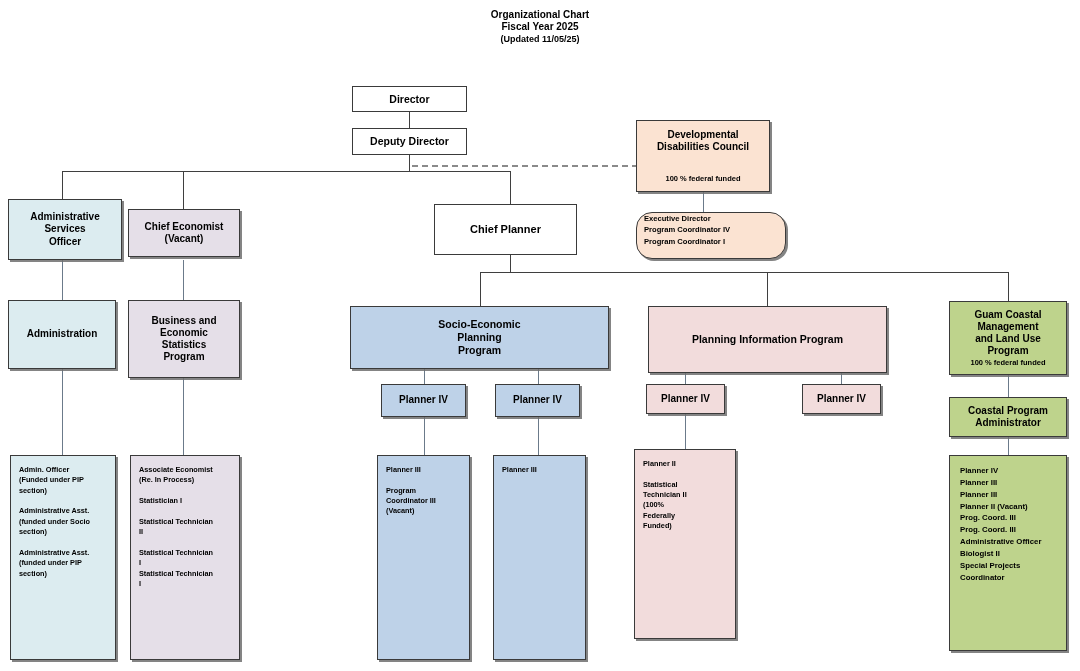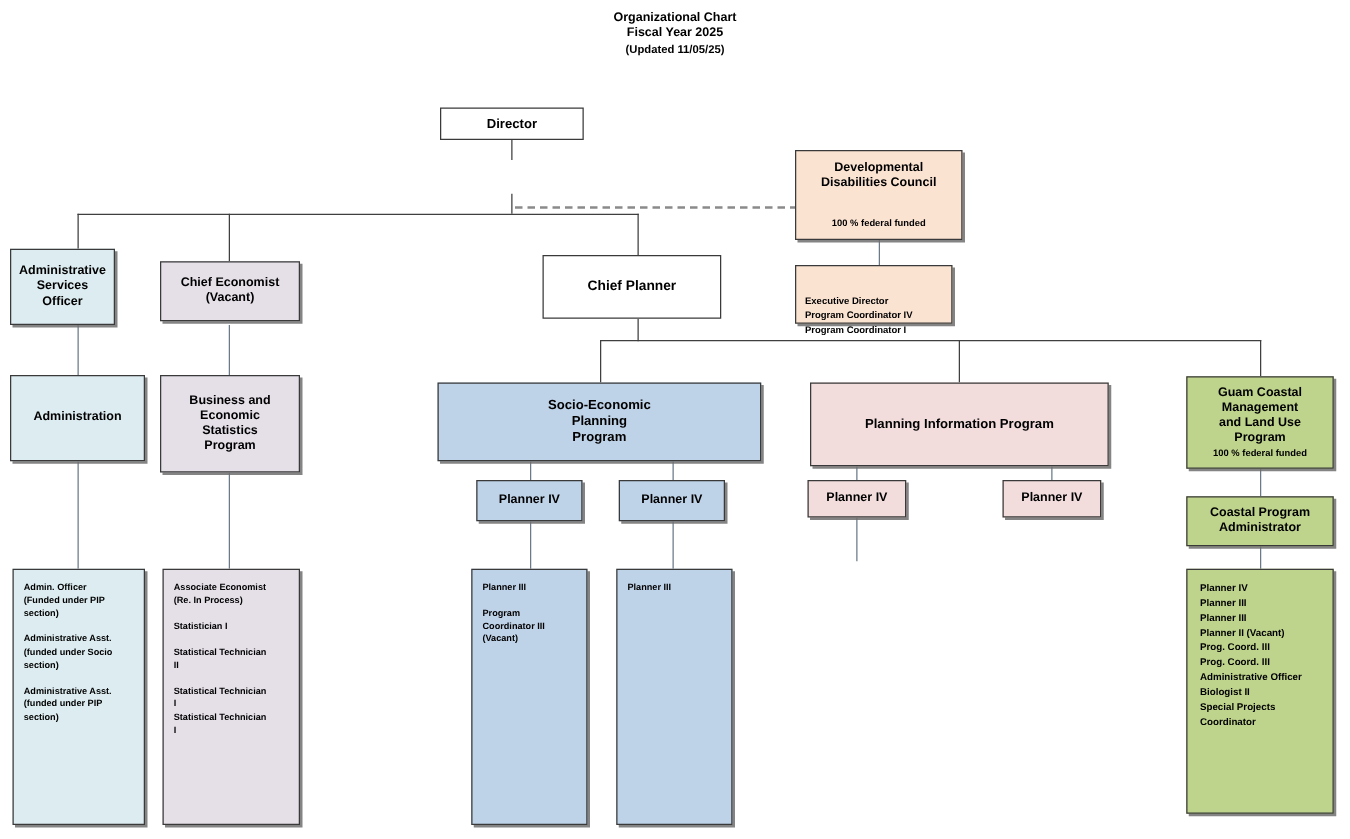--- a/index.html
+++ b/index.html
@@ -153,34 +153,37 @@
   <div class="line v thin" style="left:841px; top:373px; height:11px;"></div>
   <div class="line v thin" style="left:685px; top:414px; height:35px;"></div>
 
   <div class="line v thin" style="left:1008px; top:375px; height:22px;"></div>
   <div class="line v thin" style="left:1008px; top:437px; height:18px;"></div>
 
   <div class="node c-white" style="left:352px; top:86px; width:115px; height:26px; font-size:10.5px;">
     <span class="title">Director</span>
   </div>
 
+  <div class="node c-white" style="left:352px; top:128px; width:115px; height:27px; font-size:10.5px;">
+    <span class="title">Deputy Director</span>
+  </div>
 
   <div class="node c-peach shadowed" style="left:636px; top:120px; width:134px; height:72px; font-size:10px;gap:20px;">
     <span class="title">Developmental
 Disabilities Council</span>
     <span class="sub">100 % federal funded</span>
   </div>
 
-  <div class="node c-peach list shadowed" style="left:636px; top:212px; width:126px; height:47px; padding:22px 7px;">
+  <div class="node c-peach list shadowed" style="left:636px; top:212px; width:150px; height:47px; padding:0 7px;border-radius:16px;">
     <span class="title" style="font-size:7.6px; line-height:1.5;">Executive Director
 Program Coordinator IV
 Program Coordinator I</span>
   </div>
 
-  <div class="node c-blue shadowed" style="left:8px; top:199px; width:84px; height:61px; font-size:10px;">
+  <div class="node c-blue shadowed" style="left:8px; top:199px; width:114px; height:61px; font-size:10px;">
     <span class="title">Administrative
 Services
 Officer</span>
   </div>
 
   <div class="node c-purple shadowed" style="left:128px; top:209px; width:112px; height:48px; font-size:10px;">
     <span class="title">Chief Economist
 (Vacant)</span>
   </div>
 
@@ -256,20 +259,29 @@
     <span class="title">Planning Information Program</span>
   </div>
 
   <div class="node c-pink shadowed" style="left:646px; top:384px; width:79px; height:30px; font-size:10px;">
     <span class="title">Planner IV</span>
   </div>
   <div class="node c-pink shadowed" style="left:802px; top:384px; width:79px; height:30px; font-size:10px;">
     <span class="title">Planner IV</span>
   </div>
 
+  <div class="node c-pink list shadowed" style="left:634px; top:449px; width:102px; height:190px;">
+    <span class="title">Planner II
+
+Statistical
+Technician II
+(100%
+Federally
+Funded)</span>
+  </div>
 
   <div class="node c-green shadowed" style="left:949px; top:301px; width:118px; height:74px; font-size:10px;">
     <span class="title">Guam Coastal
 Management
 and Land Use
 Program</span>
     <span class="sub">100 % federal funded</span>
   </div>
 
   <div class="node c-green shadowed" style="left:949px; top:397px; width:118px; height:40px; font-size:10px;">

